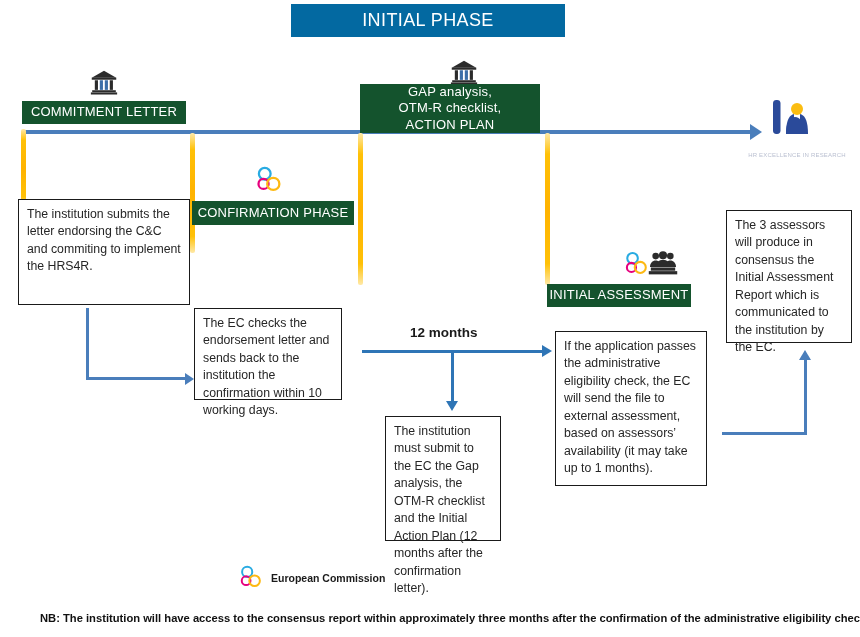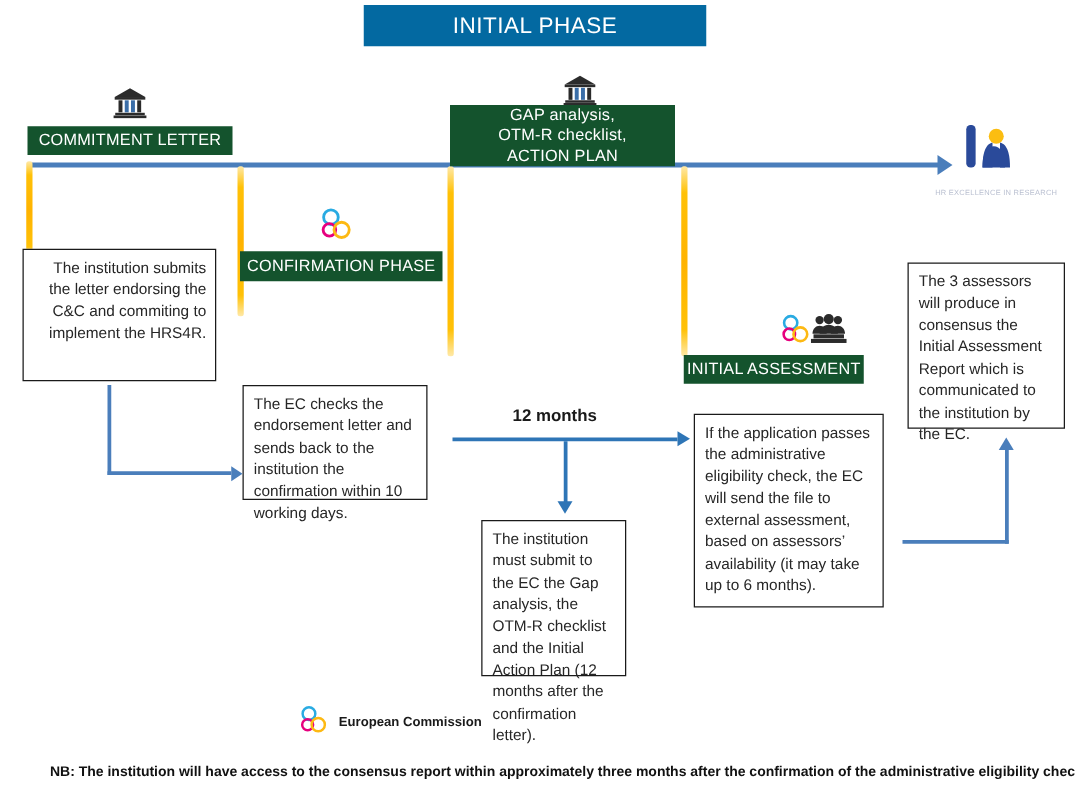--- a/index.html
+++ b/index.html
@@ -61,21 +61,21 @@
   
   .txtbox{
     border:1px solid #1a1a1a;
     background:#ffffff;
     color:#262626;
     font-size:12.3px;
     line-height:1.42;
     padding:6px 7px 6px 8px;
     box-sizing:border-box;
   }
-  #box-institution-submits{left:18px;top:199px;width:155px;height:106px;text-align:right;}
+  #box-institution-submits{left:18px;top:199px;width:172px;height:106px;}
   #box-ec-checks{left:194px;top:308px;width:148px;height:92px;}
   #box-institution-must{left:385px;top:416px;width:116px;height:125px;}
   #box-if-application{left:555px;top:331px;width:152px;height:155px;}
   #box-three-assessors{left:726px;top:210px;width:126px;height:133px;}
 
   
   #label-12months{
     left:410px;top:325px;
     font-size:13.5px;font-weight:bold;color:#1a1a1a;
   }
@@ -238,21 +238,21 @@
     <path d="M44 36 C44 21 40 17 36 16 L36 36 Z" fill="#2a4a9a"></path>
     <path d="M22 36 C22 21 26 17 30 16 L30 36 Z" fill="#2a4a9a"></path>
     <circle cx="33" cy="11" r="6" fill="#fbbd11"></circle>
   </svg>
 </div>
 <div class="abs" id="hr-logo-caption">HR EXCELLENCE IN RESEARCH</div>
 
 <div class="abs txtbox" id="box-institution-submits">The institution submits the letter endorsing the C&amp;C and commiting to implement the HRS4R.</div>
 <div class="abs txtbox" id="box-ec-checks">The EC checks the endorsement letter and sends back to the institution the confirmation within 10 working days.</div>
 <div class="abs txtbox" id="box-institution-must">The institution must submit to the EC the Gap analysis, the OTM-R checklist and the Initial Action Plan (12 months after the confirmation letter).</div>
-<div class="abs txtbox" id="box-if-application">If the application passes the administrative eligibility check, the EC will send the file to external assessment, based on assessors’ availability (it may take up to 6 months).</div>
+<div class="abs txtbox" id="box-if-application">If the application passes the administrative eligibility check, the EC will send the file to external assessment, based on assessors’ availability (it may take up to 1 months).</div>
 <div class="abs txtbox" id="box-three-assessors">The 3 assessors will produce in consensus the Initial Assessment Report which is communicated to the institution by the EC.</div>
 
 <div class="abs" id="elbow1-v"></div>
 <div class="abs" id="elbow1-h"></div>
 <div class="abs" id="elbow1-head"></div>
 
 <div class="abs" id="label-12months">12 months</div>
 <div class="abs" id="arrow12-line"></div>
 <div class="abs" id="arrow12-head"></div>
 <div class="abs" id="arrow12-down"></div>

